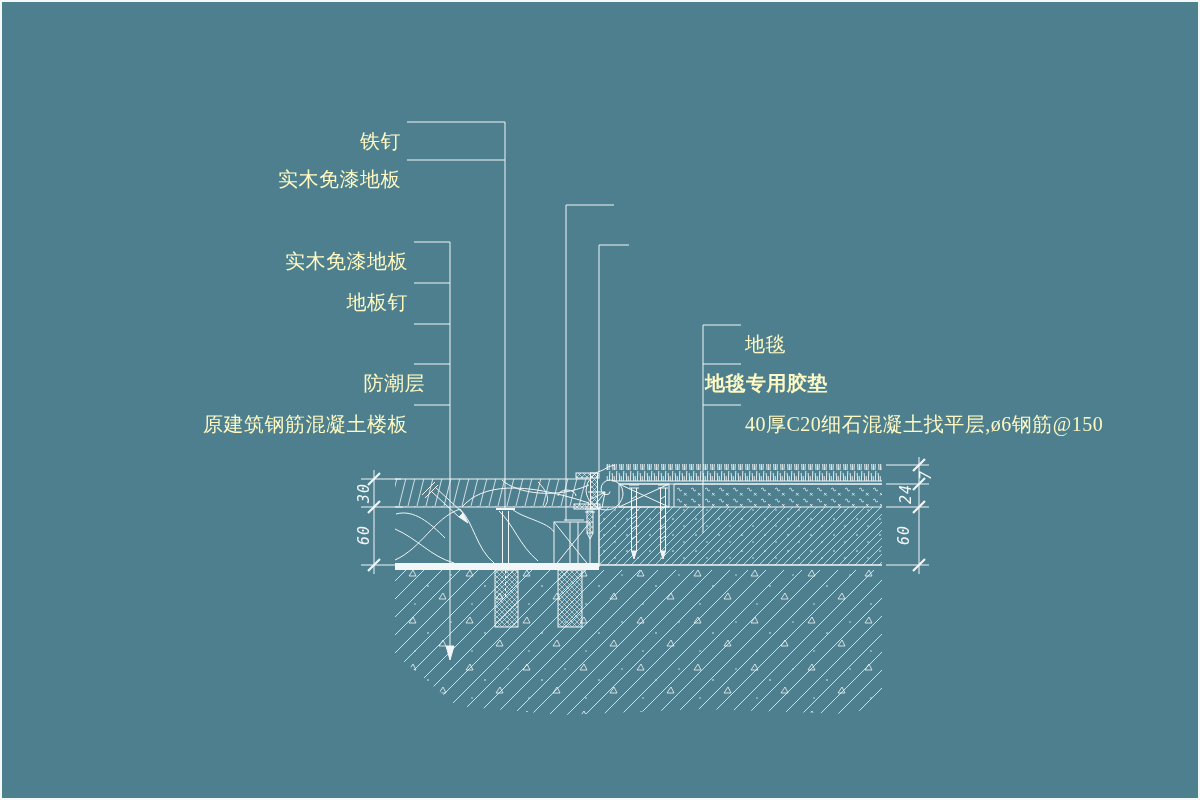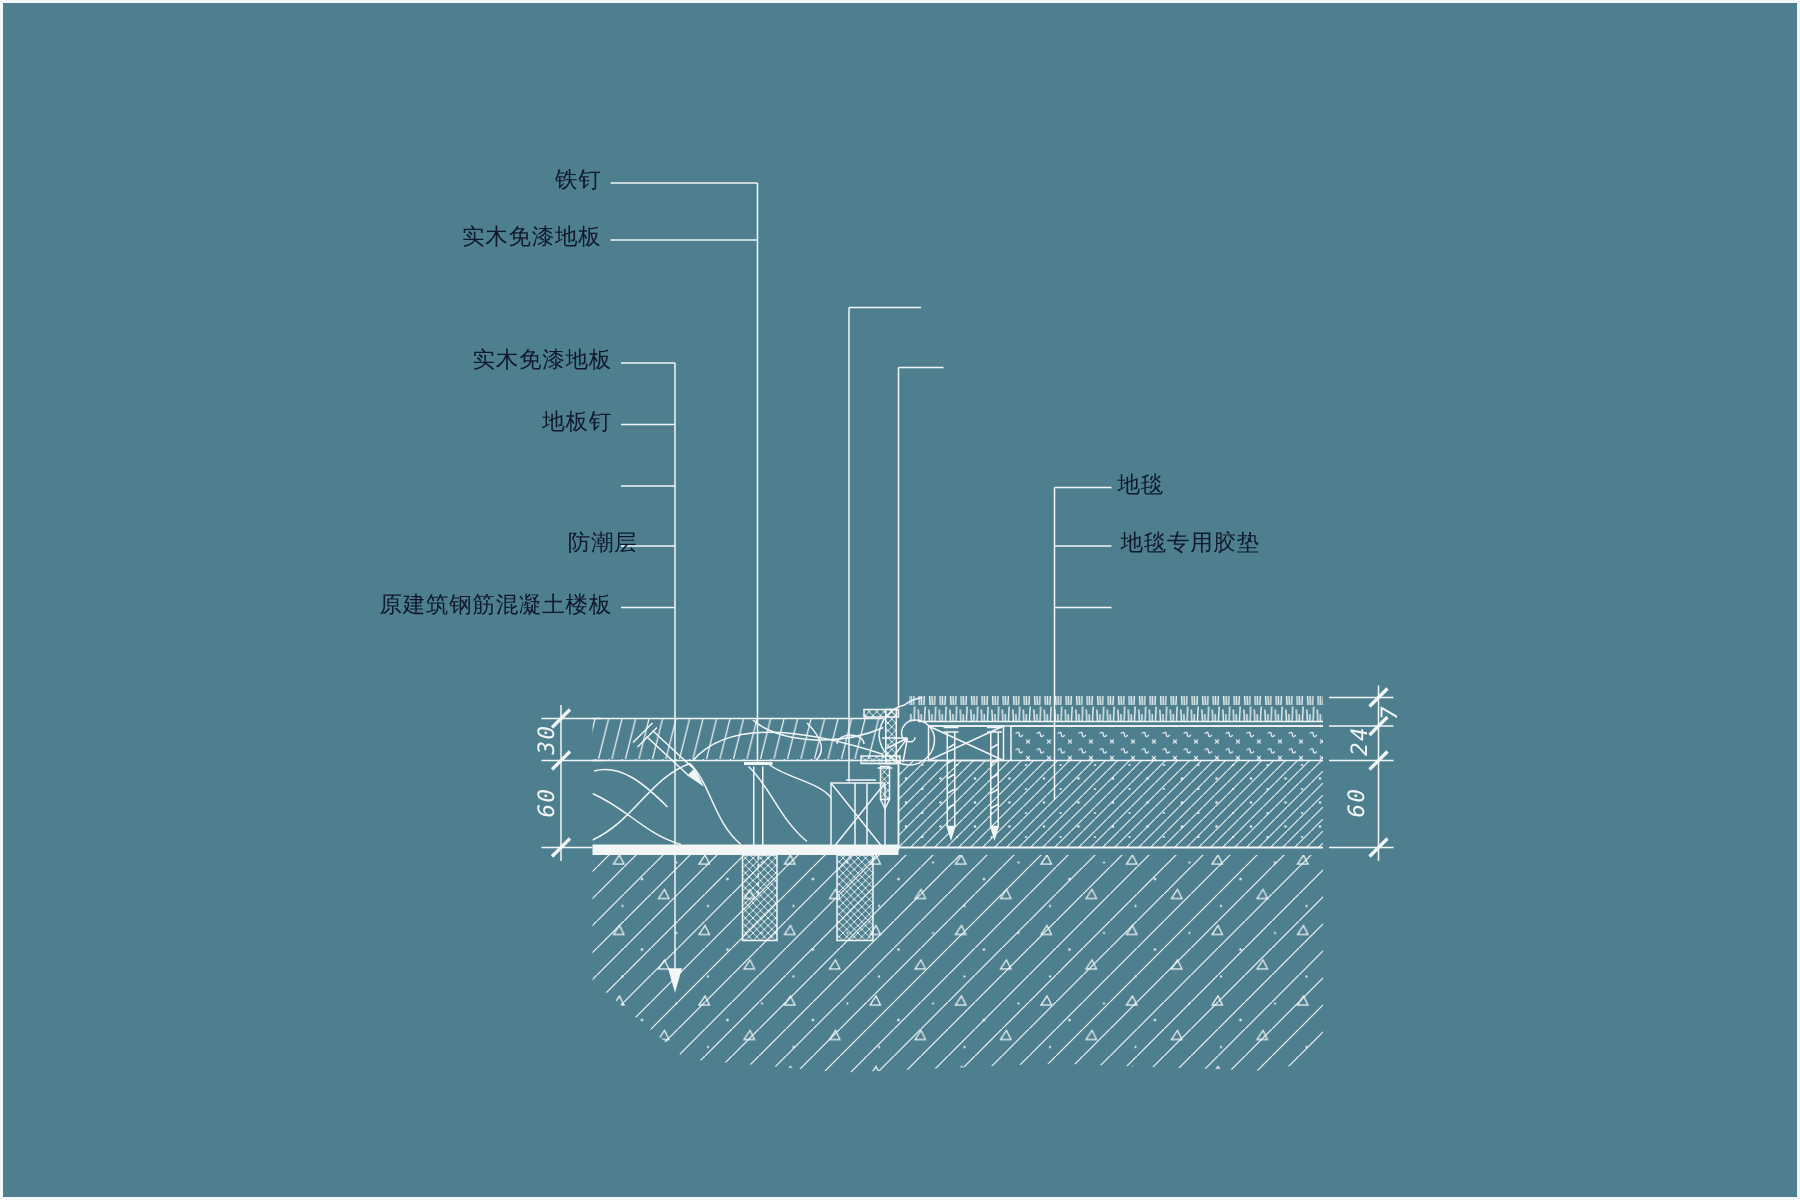--- a/index.html
+++ b/index.html
@@ -3,22 +3,22 @@
 <meta charset="utf-8">
 <style>
   html,body{margin:0;padding:0;background:#2e2e2e;}
   .canvas{
     position:relative;width:1200px;height:800px;overflow:hidden;
     background:#4d7f8e;border:2px solid #f4f8f9;box-sizing:border-box;
     font-family:"Liberation Serif", serif;
   }
   .draw{position:absolute;left:0;top:0;}
   .callout{
-    position:absolute;color:#0f172a;font-size:15px;line-height:22px;
-    white-space:nowrap;transform:translateY(-55%);letter-spacing:0.5px;
+    position:absolute;color:#fef9c3;font-size:20px;line-height:22px;
+    white-space:nowrap;transform:translateY(-55%);letter-spacing:0.5px;margin-top:20px;
   }
   .dim{
     position:absolute;color:#f2f6f7;font-size:15px;font-style:italic;
     font-family:"DejaVu Sans Mono", monospace;letter-spacing:1px;
     transform:translate(-50%,-50%) rotate(-90deg);white-space:nowrap;
   }
 </style>
 </head>
 <body>
 
@@ -188,21 +188,22 @@
 
   <div class="callout" style="right:797px;top:120px;">铁钉</div>
   <div class="callout" style="right:797px;top:158px;">实木免漆地板</div>
 
   <div class="callout" style="right:790px;top:240px;">实木免漆地板</div>
   <div class="callout" style="right:790px;top:281px;">地板钉</div>
   <div class="callout" style="right:773px;top:362px;">防潮层</div>
   <div class="callout" style="right:790px;top:403px;">原建筑钢筋混凝土楼板</div>
 
   <div class="callout" style="left:743px;top:323px;">地毯</div>
-  <div class="callout" style="left:745px;top:362px;">地毯专用胶垫</div>
+  <div class="callout" style="left:703px;top:362px;font-weight:bold;">地毯专用胶垫</div>
+  <div class="callout" style="left:743px;top:403px;">40厚C20细石混凝土找平层,ø6钢筋@150</div>
 
   <div class="dim" style="left:362px;top:491px;">30</div>
   <div class="dim" style="left:362px;top:533px;">60</div>
   <div class="dim" style="left:924px;top:473px;">7</div>
   <div class="dim" style="left:904px;top:492px;">24</div>
   <div class="dim" style="left:902px;top:533px;">60</div>
 
 </div>
 
 </body></html>

